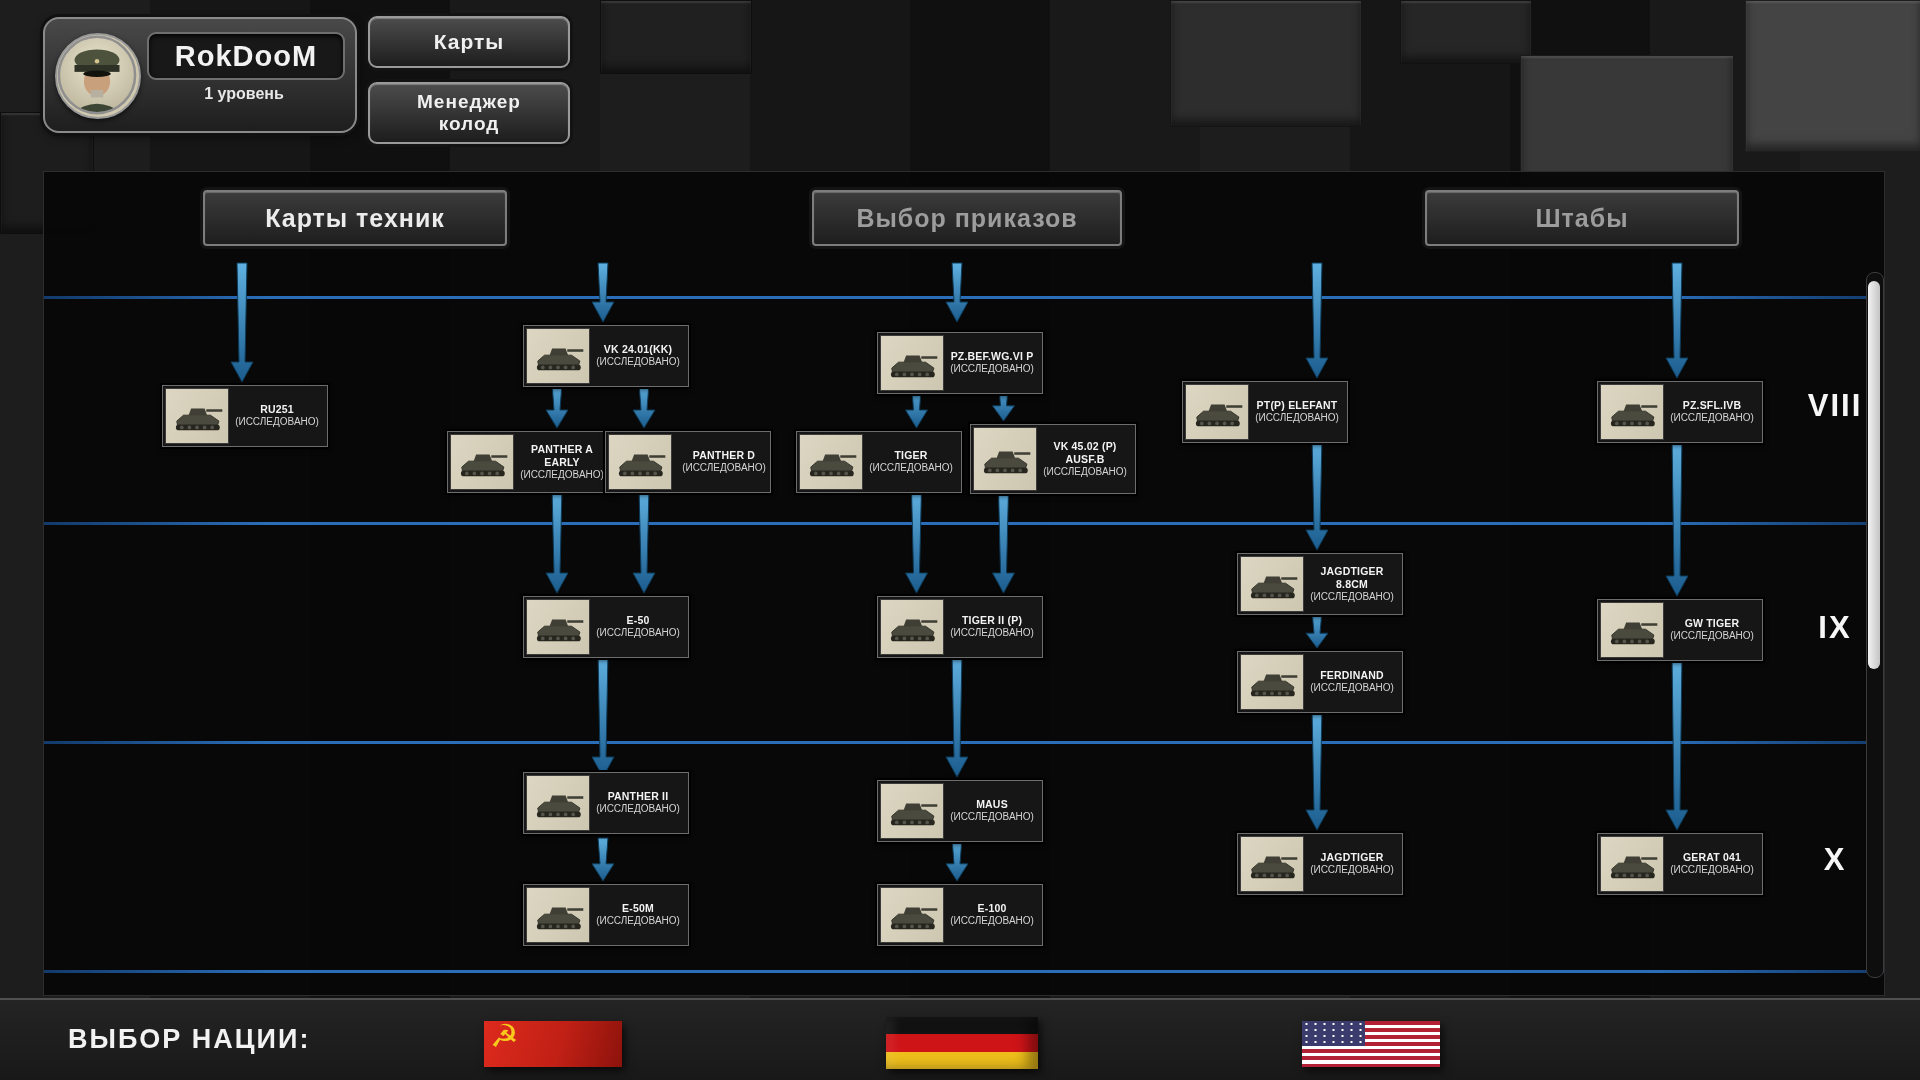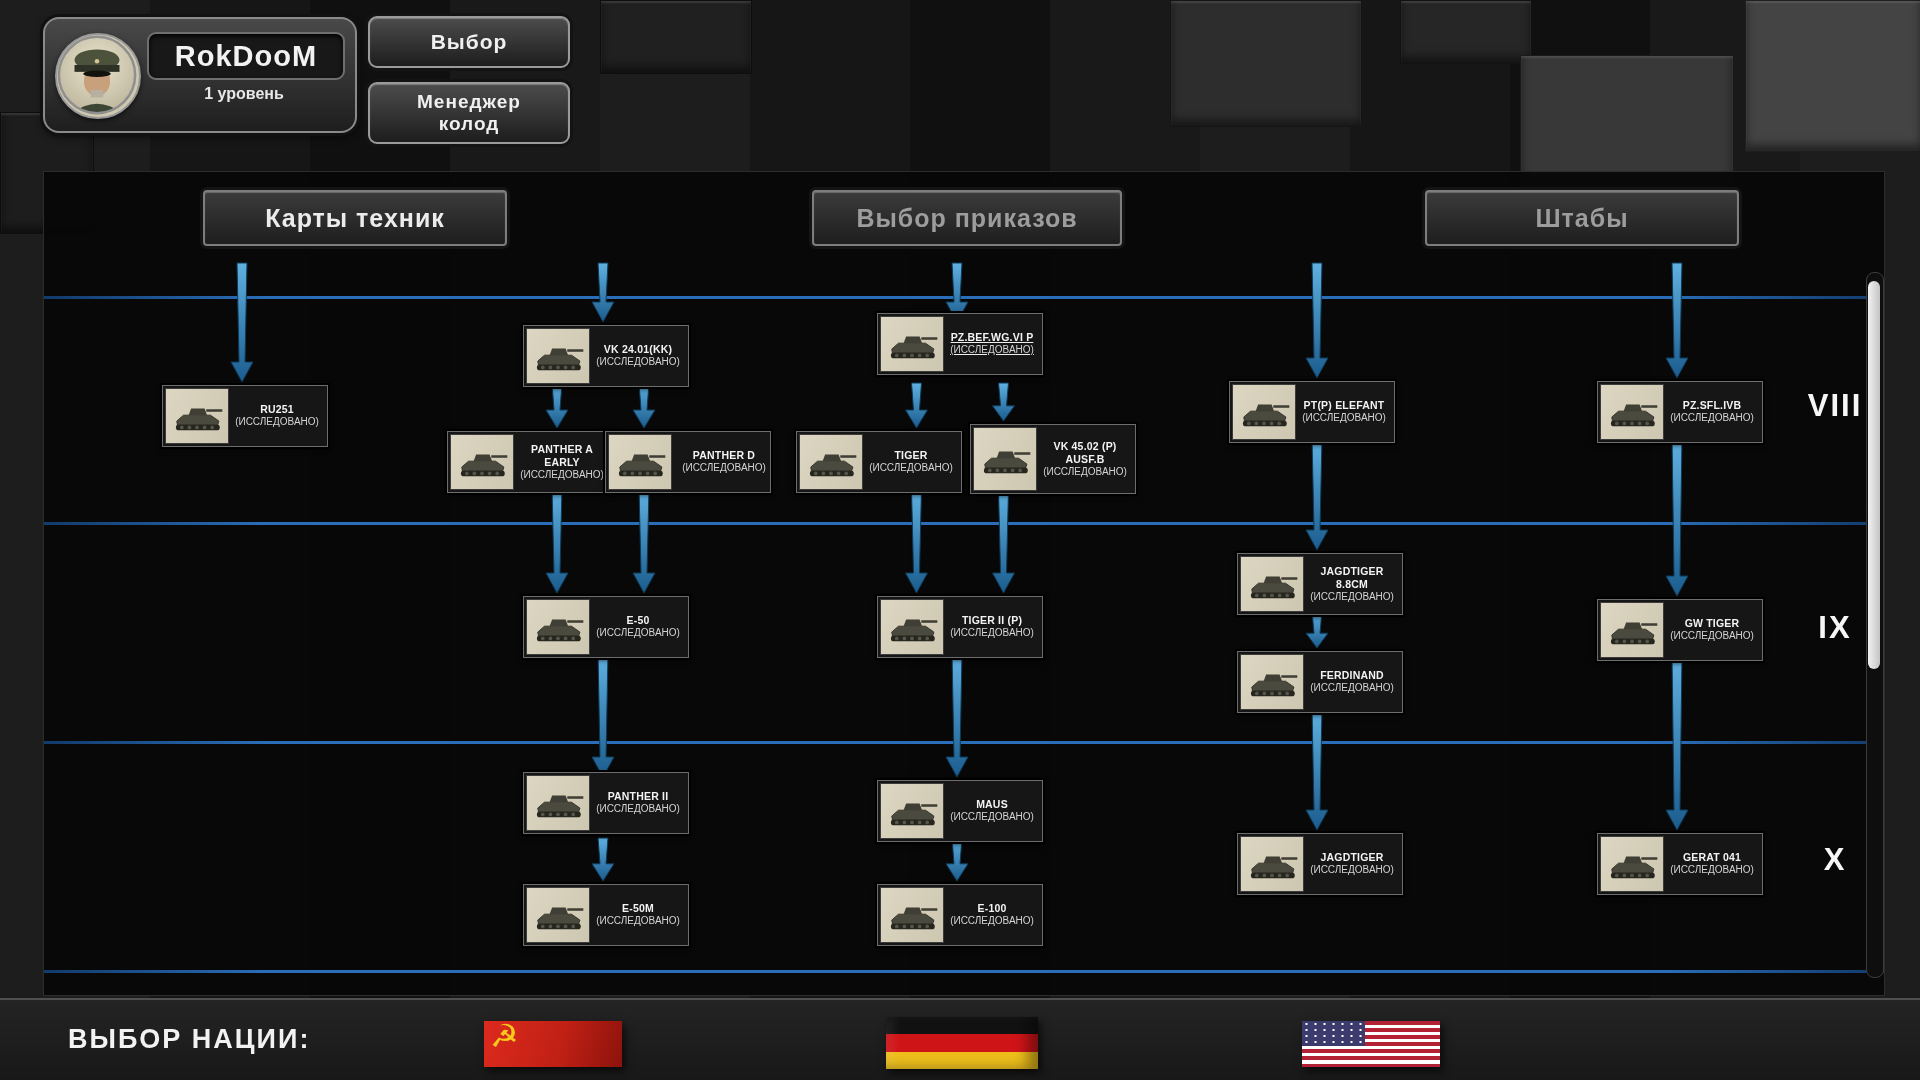--- a/index.html
+++ b/index.html
@@ -116,21 +116,21 @@
           <circle cx="32" cy="21" r="1.8" fill="#d5c48e"></circle>
         </g>
         <circle cx="32" cy="32" r="30.5" fill="none" stroke="#8f8f8f" stroke-width="2"></circle>
       </svg>
     </div>
     <div class="nameplate">RokDooM</div>
     <div class="player-level">1 уровень</div>
   </div>
 
   <button class="metal-btn" id="backBtn">
-    <span>Выбор</span>
+    <span>Карты</span>
   </button>
   <button class="metal-btn" id="deckBtn">
     <span>Менеджер</span>
     <span>колод</span>
   </button>
 
   <div class="tree-panel">
     <div class="hdr" id="hdrTech">Карты техник</div>
     <div class="hdr" id="hdrOrders">Выбор приказов</div>
     <div class="hdr" id="hdrHq">Штабы</div>
@@ -283,40 +283,40 @@
               <circle cx="32" cy="34.5" r="2.2" fill="#55554a"></circle>
               <circle cx="41" cy="34.5" r="2.2" fill="#55554a"></circle>
               <circle cx="50" cy="34.5" r="2.2" fill="#55554a"></circle>
             </svg>
           </div>
           <div class="card-text">
             <div class="card-title">VK 45.02 (P) Ausf.B</div>
             <div class="card-status">(исследовано)</div>
           </div>
         </div>
-        <div class="card" style="left: 833px; top: 141px; width: 160px; height: 56px; text-decoration: underline;">
+        <div class="card" style="left: 833px; top: 160px; width: 160px; height: 56px;">
           <div class="card-img">
             <svg viewBox="0 0 64 42" width="54" height="38">
               <path d="M8 27 L16 20 L48 20 L58 27 L56 33 L9 33 Z" fill="#4a4a3f" stroke="#2c2c24" stroke-width="1"></path>
               <path d="M22 20 L25 12 L41 12 L44 20 Z" fill="#3f3f35"></path>
               <rect x="43" y="13" width="19" height="3" fill="#3f3f35"></rect>
               <rect x="7" y="31" width="52" height="7" rx="3.5" fill="#26261f"></rect>
               <circle cx="14" cy="34.5" r="2.2" fill="#55554a"></circle>
               <circle cx="23" cy="34.5" r="2.2" fill="#55554a"></circle>
               <circle cx="32" cy="34.5" r="2.2" fill="#55554a"></circle>
               <circle cx="41" cy="34.5" r="2.2" fill="#55554a"></circle>
               <circle cx="50" cy="34.5" r="2.2" fill="#55554a"></circle>
             </svg>
           </div>
           <div class="card-text">
             <div class="card-title">Pz.Bef.Wg.VI P</div>
             <div class="card-status">(исследовано)</div>
           </div>
         </div>
-        <div class="card" style="left: 1185px; top: 209px; width: 160px; height: 56px;">
+        <div class="card" style="left: 1138px; top: 209px; width: 160px; height: 56px;">
           <div class="card-img">
             <svg viewBox="0 0 64 42" width="54" height="38">
               <path d="M8 27 L16 20 L48 20 L58 27 L56 33 L9 33 Z" fill="#4a4a3f" stroke="#2c2c24" stroke-width="1"></path>
               <path d="M22 20 L25 12 L41 12 L44 20 Z" fill="#3f3f35"></path>
               <rect x="43" y="13" width="19" height="3" fill="#3f3f35"></rect>
               <rect x="7" y="31" width="52" height="7" rx="3.5" fill="#26261f"></rect>
               <circle cx="14" cy="34.5" r="2.2" fill="#55554a"></circle>
               <circle cx="23" cy="34.5" r="2.2" fill="#55554a"></circle>
               <circle cx="32" cy="34.5" r="2.2" fill="#55554a"></circle>
               <circle cx="41" cy="34.5" r="2.2" fill="#55554a"></circle>

